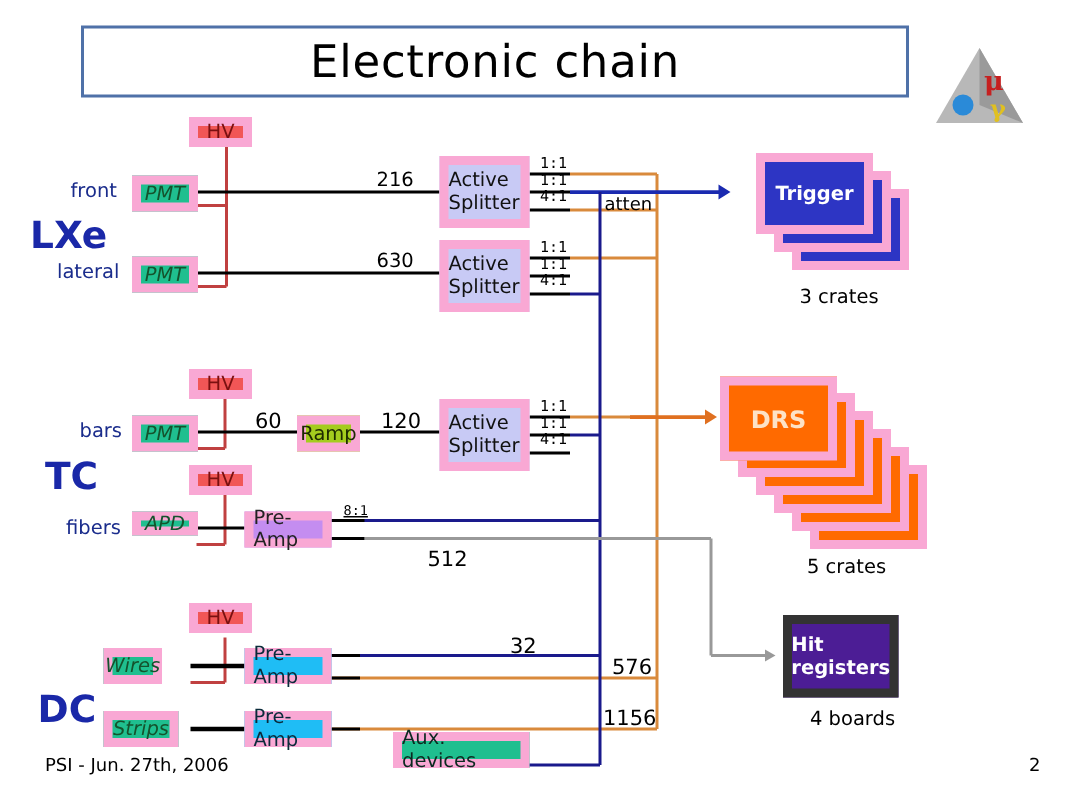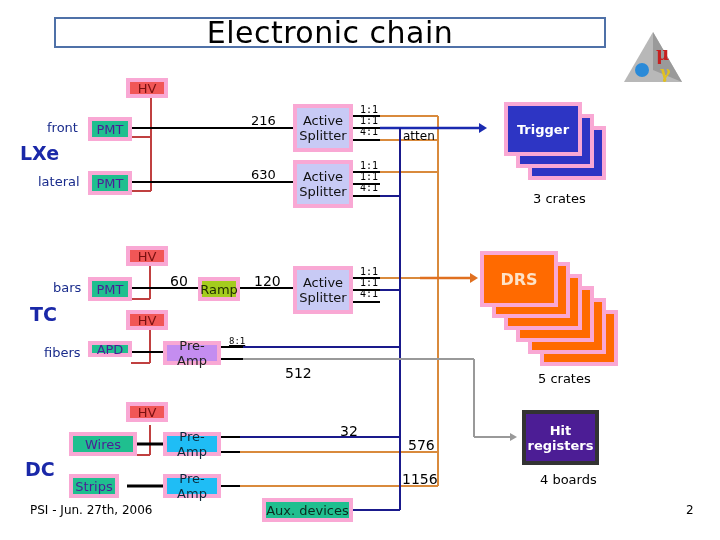--- a/index.html
+++ b/index.html
@@ -1,37 +1,37 @@
 <!DOCTYPE html>
 <html><head>
 <meta charset="utf-8">
 <style>
   html, body { margin:0; padding:0; background:#fff; }
   body { width:720px; height:540px; position:relative; overflow:hidden;
          font-family:"DejaVu Sans", sans-serif; color:#000; }
   .abs { position:absolute; }
-  .title-box { left:54px; top:17px; width:552px; height:31px; border:2px solid #4f71a8;
+  .title-box { left:54px; top:17px; width:552px; height:48px; border:2px solid #4f71a8;
                box-sizing:border-box; display:flex; align-items:center; justify-content:center;
                font-size:30px; font-family:"DejaVu Sans", sans-serif; letter-spacing:0.5px; }
-  .box { position:absolute; box-sizing:border-box; border:4px solid #f9a8d4;
-         display:flex; align-items:center; justify-content:center; text-align:center;
+  .box { position:absolute; box-sizing:border-box; border:6px solid #f9a8d4;
+         display:flex; align-items:center; justify-content:center; 
          font-size:13px; line-height:15px; }
   .hv { background:#f15656; color:#7a1010; font-size:13px; }
-  .pmt { background:#1fbf8f; color:#4c1d95; }
+  .pmt { background:#1fbf8f; color:#14532d;font-style:italic; }
   .split { background:#c8caf5; color:#111; font-size:13px; }
   .ramp { background:#a4cc1e; color:#1d2a00; }
   .preamp-purple { background:#c48df0; color:#222; }
   .preamp-cyan { background:#1fbdf5; color:#0a2a3a; }
   .aux { background:#1fbf8f; color:#0b2a20; }
   .trigger { background:#2d35c4; color:#fff; font-weight:bold; }
   .drs { background:#ff6a00; color:#fde2c6; font-weight:bold; font-size:16px; }
   .hit { background:#4c1d95; color:#fff; font-weight:bold; border-color:#333; }
   .label { position:absolute; font-size:13px; white-space:nowrap; }
   .blue-label { color:#1a2c8c; }
-  .big-label { position:absolute; color:#1a28a8; font-weight:bold; font-size:19px; }
+  .big-label { position:absolute; color:#1a28a8; font-weight:bold; font-size:25px; }
   .ratio { position:absolute; font-size:10px; font-family:"DejaVu Sans Mono", monospace; line-height:11px; }
   svg.wires { position:absolute; left:0; top:0; }
 </style>
 </head>
 <body>
 
 <div class="abs title-box">Electronic chain</div>
 
 <div class="abs" style="left:622px;top:30px;width:62px;height:56px;">
   <svg width="62" height="56" viewBox="0 0 62 56">
@@ -176,28 +176,28 @@
 <div class="box drs" style="left:528px;top:298px;width:78px;height:56px;"></div>
 <div class="box drs" style="left:516px;top:286px;width:78px;height:56px;"></div>
 <div class="box drs" style="left:504px;top:274px;width:78px;height:56px;"></div>
 <div class="box drs" style="left:492px;top:262px;width:78px;height:56px;"></div>
 <div class="box drs" style="left:480px;top:251px;width:78px;height:56px;">
     <span>DRS</span>
   </div>
 <div class="label" style="left:538px;top:371px;">5 crates</div>
 
 <div class="box hv" style="left:126px;top:402px;width:42px;height:20px;">HV</div>
-<div class="box pmt" style="left:69px;top:432px;width:68px;height:24px;">Wires</div>
+<div class="box pmt" style="left:69px;top:432px;width:39px;height:24px;">Wires</div>
 <div class="big-label" style="left:25px;top:458px;">DC</div>
 <div class="box pmt" style="left:69px;top:474px;width:50px;height:24px;">Strips</div>
 <div class="box preamp-cyan" style="left:163px;top:432px;width:58px;height:24px;">Pre-Amp</div>
 <div class="box preamp-cyan" style="left:163px;top:474px;width:58px;height:24px;">Pre-Amp</div>
 <div class="label" style="left:340px;top:423px;font-size:14px;">32</div>
 <div class="label" style="left:408px;top:437px;font-size:14px;">576</div>
 <div class="label" style="left:402px;top:471px;font-size:14px;text-align:center;">1156</div>
 
-<div class="box aux" style="left:262px;top:498px;width:91px;height:24px;">Aux. devices</div>
+<div class="box aux" style="left:262px;top:488px;width:91px;height:24px;">Aux. devices</div>
 
 <div class="box hit" style="left:522px;top:410px;width:77px;height:55px;padding:0 8px;">Hit registers</div>
 <div class="label" style="left:540px;top:472px;">4 boards</div>
 
 <div class="label" style="left:30px;top:503px;font-size:12px;">PSI - Jun. 27th, 2006</div>
 <div class="label" style="left:686px;top:503px;font-size:12px;">2</div>
 
 </body></html>

